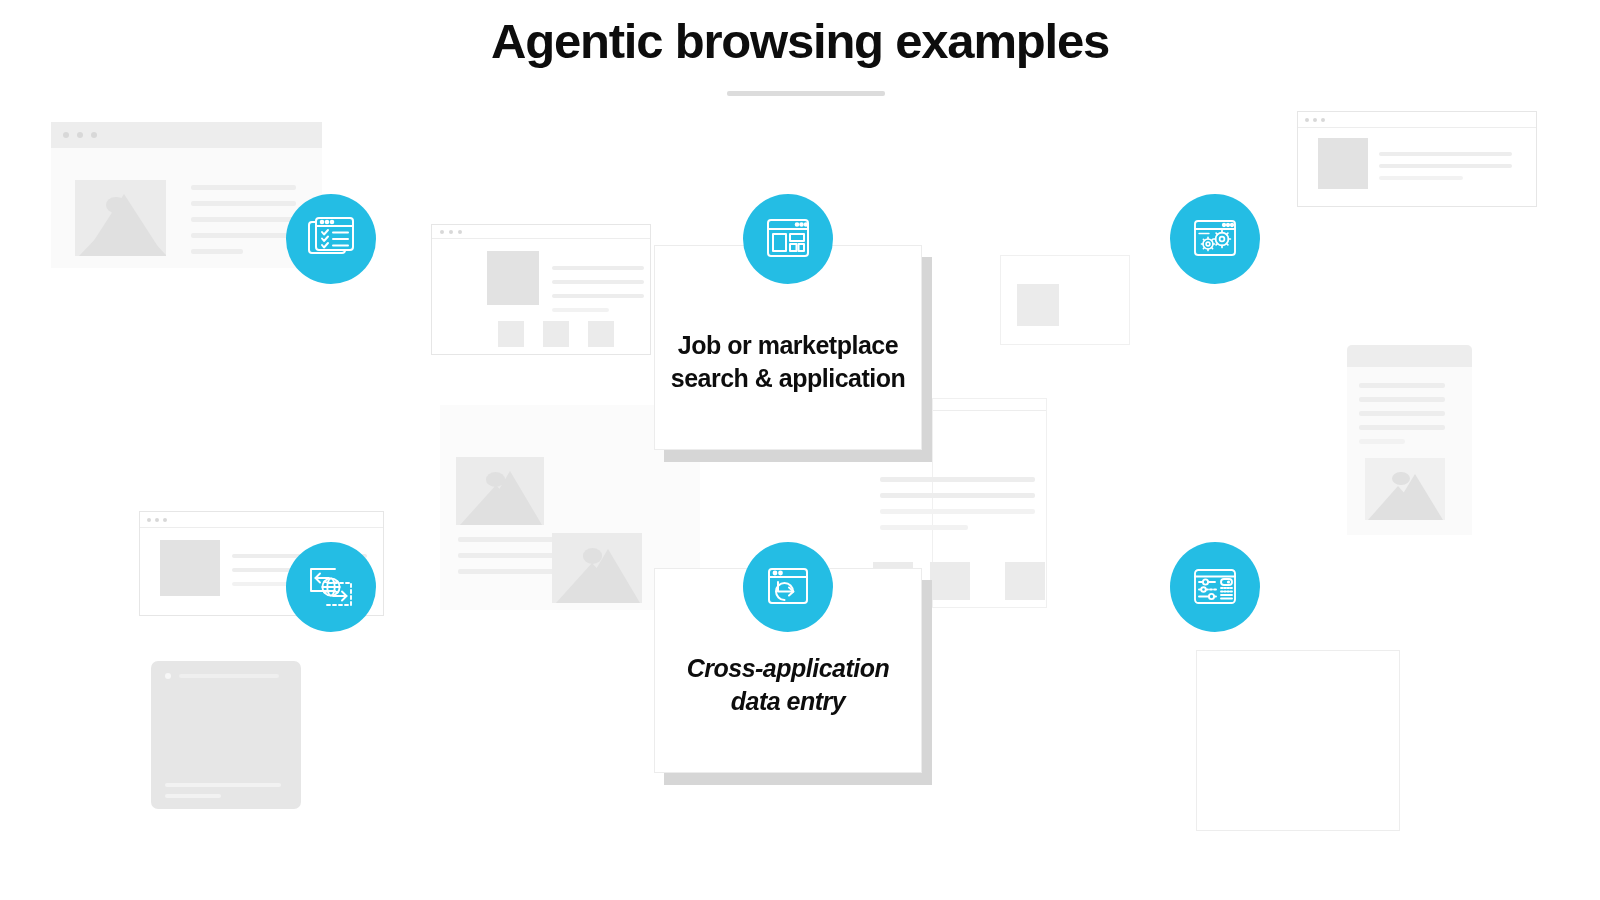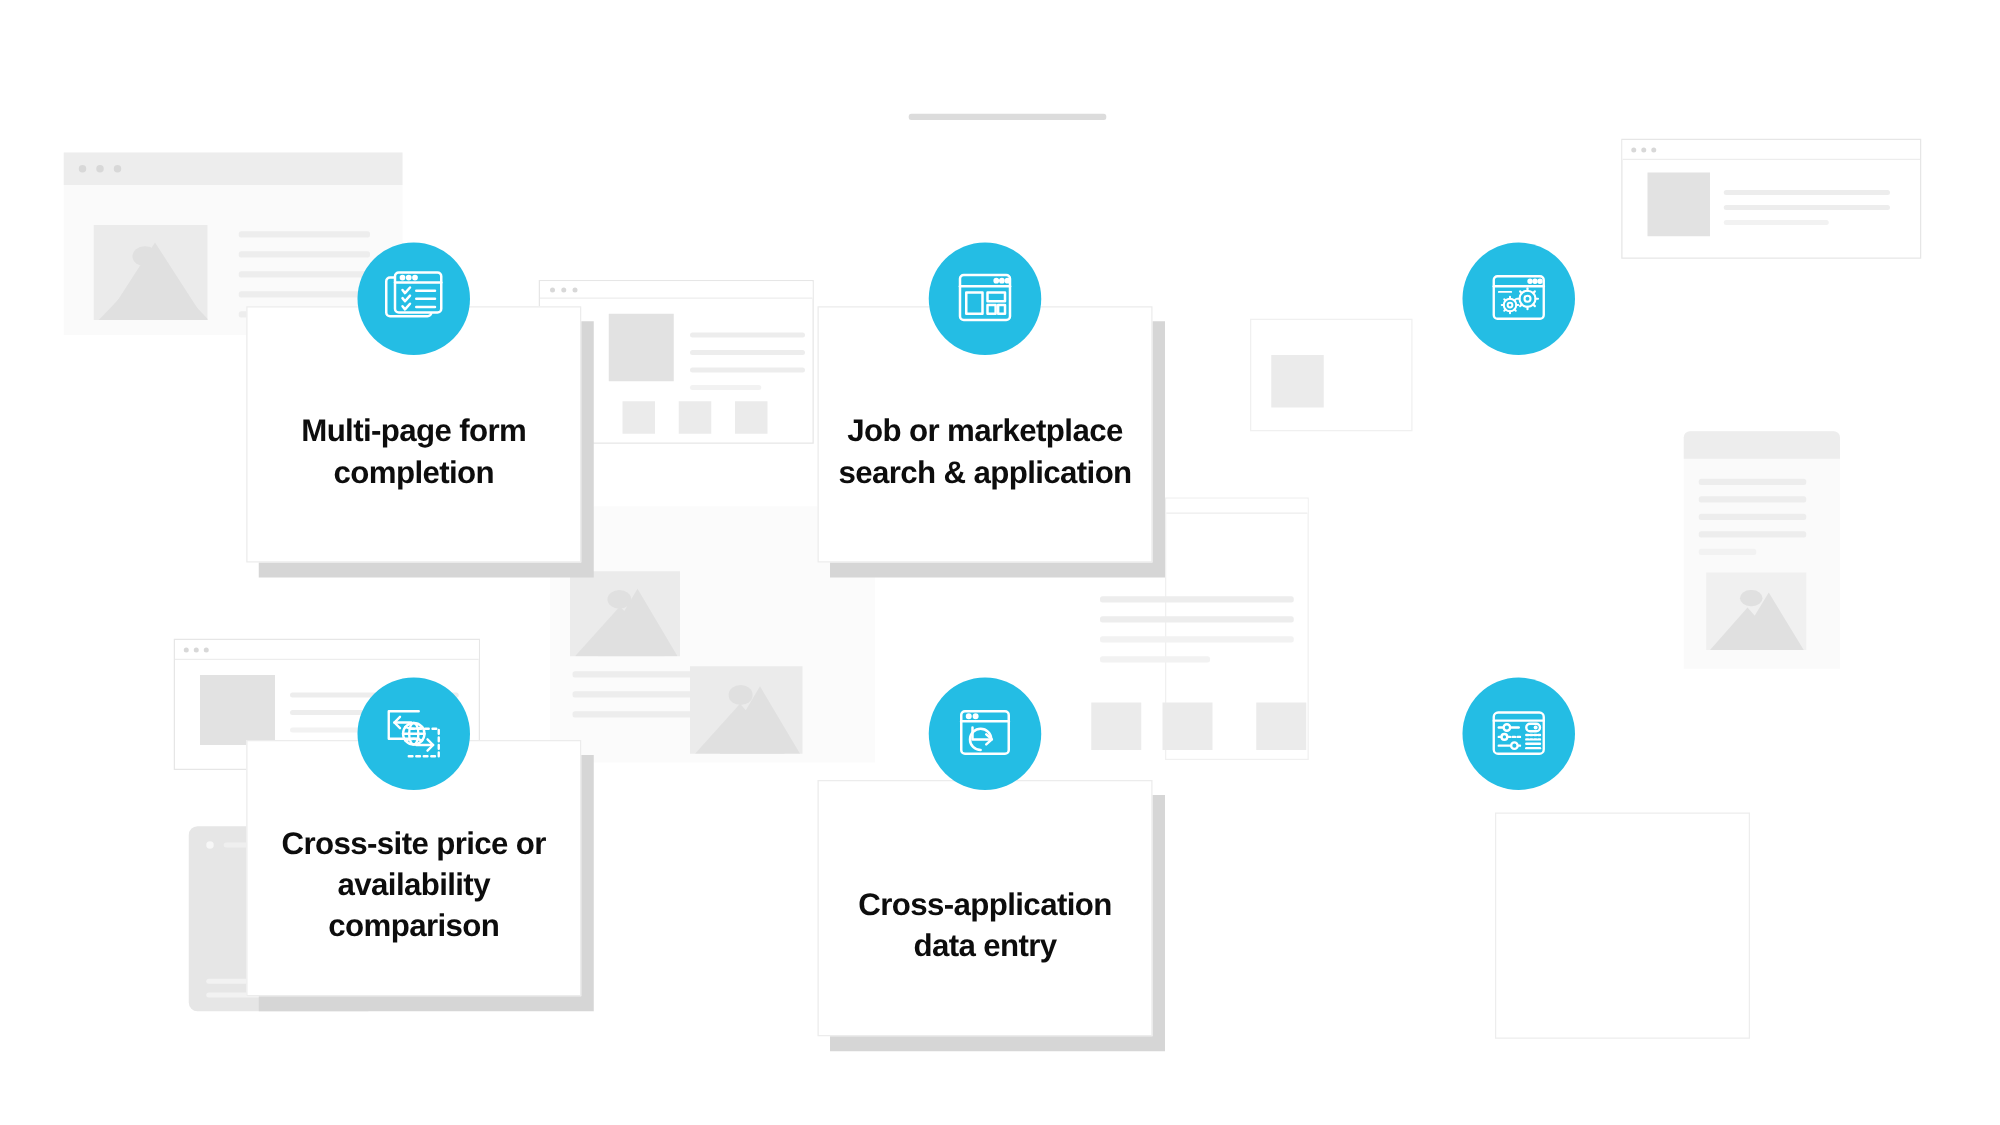--- a/index.html
+++ b/index.html
@@ -273,28 +273,23 @@
       <div class="dot" style="top:12px; left:14px; background:#f7f7f7;"></div>
       <div class="ph-line" style="left:28px; top:13px; width:100px; height:4px; background:#efefef;"></div>
       <div class="ph-line" style="left:14px; top:122px; width:116px; height:4px; background:#f2f2f2;"></div>
       <div class="ph-line" style="left:14px; top:133px; width:56px; height:4px; background:#f2f2f2;"></div>
     </div>
 
     <div class="mockwin outlined" style="left:1196px; top:650px; width:204px; height:181px; border-color:#ededed;"></div>
 
   </div>
 
+  <div class="title" style="color: rgb(13, 13, 13);">Agentic browsing examples</div>
   <div class="title-rule"></div>
 
-  <div class="card-wrap" style="left:197px; top:245px;">
-    <div class="card-shadow"></div>
-    <div class="card">
-      <span class="card-label">Multi-page form completion</span>
-    </div>
-  </div>
   <div class="badge" style="left: 286px; top: 194px; background: rgb(36, 189, 228);">
     <svg width="54" height="54" viewBox="0 0 54 54" fill="none" stroke="#ffffff" stroke-width="2" stroke-linecap="round" stroke-linejoin="round">
       <rect x="5" y="10" width="36" height="31" rx="3"></rect>
       <rect x="12" y="6" width="37" height="32" rx="3" fill="#24bde4"></rect>
       <line x1="12" y1="14" x2="49" y2="14"></line>
       <circle cx="18" cy="10" r="1.3" fill="#ffffff"></circle>
       <circle cx="23" cy="10" r="1.3" fill="#ffffff"></circle>
       <circle cx="28" cy="10" r="1.3" fill="#ffffff"></circle>
       <polyline points="18,20 20,22.5 24,18"></polyline>
       <line x1="29" y1="20.5" x2="44" y2="20.5"></line>
@@ -353,43 +348,37 @@
         <line x1="13.4" y1="32" x2="15" y2="32"></line>
         <line x1="25" y1="32" x2="26.6" y2="32"></line>
         <line x1="15.4" y1="27.4" x2="16.5" y2="28.5"></line>
         <line x1="23.5" y1="35.5" x2="24.6" y2="36.6"></line>
         <line x1="15.4" y1="36.6" x2="16.5" y2="35.5"></line>
         <line x1="23.5" y1="28.5" x2="24.6" y2="27.4"></line>
       </g>
     </svg>
   </div>
 
-  <div class="card-wrap" style="left:197px; top:592px;">
-    <div class="card-shadow"></div>
-    <div class="card">
-      <span class="card-label">Cross-site price or availability comparison</span>
-    </div>
-  </div>
   <div class="badge" style="left: 286px; top: 542px; background: rgb(36, 189, 228);">
     <svg width="56" height="56" viewBox="0 0 56 56" fill="none" stroke="#ffffff" stroke-width="1.9" stroke-linecap="round" stroke-linejoin="round">
       <polyline points="32,10 8,10 8,32 32,32"></polyline>
       <polyline points="24,46 48,46 48,24 24,24" stroke-dasharray="3 3"></polyline>
       <polyline points="17,14.5 12.5,19 17,23.5"></polyline>
       <line x1="12.5" y1="19" x2="26" y2="19"></line>
       <polyline points="39,32.5 43.5,37 39,41.5"></polyline>
       <line x1="30" y1="37" x2="43.5" y2="37"></line>
       <circle cx="28" cy="28" r="8.6"></circle>
       <ellipse cx="28" cy="28" rx="3.7" ry="8.6"></ellipse>
       <line x1="19.4" y1="28" x2="36.6" y2="28"></line>
       <path d="M21.2 22.6 Q28 25.4 34.8 22.6"></path>
       <path d="M21.2 33.4 Q28 30.6 34.8 33.4"></path>
     </svg>
   </div>
 
-  <div class="card-wrap" style="left:654px; top:624px;">
+  <div class="card-wrap" style="left:654px; top:568px;font-style:italic;">
     <div class="card-shadow"></div>
     <div class="card">
       <span class="card-label">Cross-application data entry</span>
     </div>
   </div>
   <div class="badge" style="left: 743px; top: 542px; background: rgb(36, 189, 228);">
     <svg width="54" height="54" viewBox="0 0 54 54" fill="none" stroke="#ffffff" stroke-width="2" stroke-linecap="round" stroke-linejoin="round">
       <rect x="8" y="9" width="38" height="34" rx="3"></rect>
       <line x1="8" y1="17" x2="46" y2="17"></line>
       <circle cx="14" cy="13" r="1.4" fill="#ffffff"></circle>

